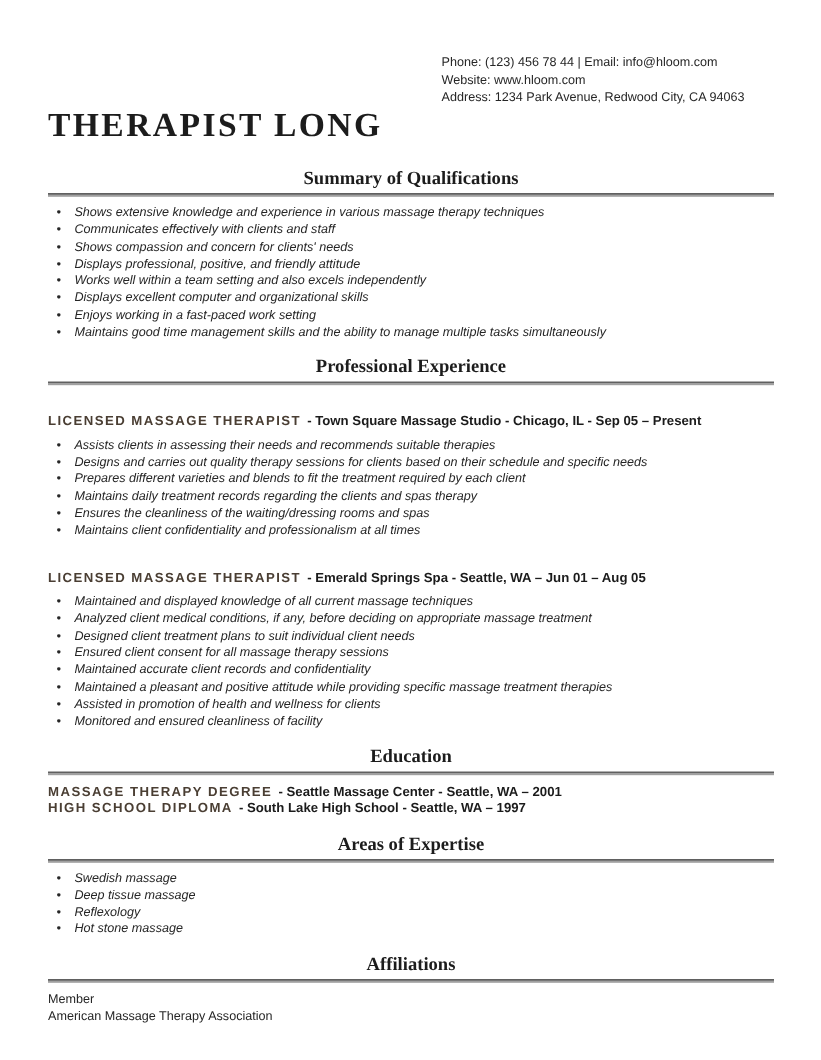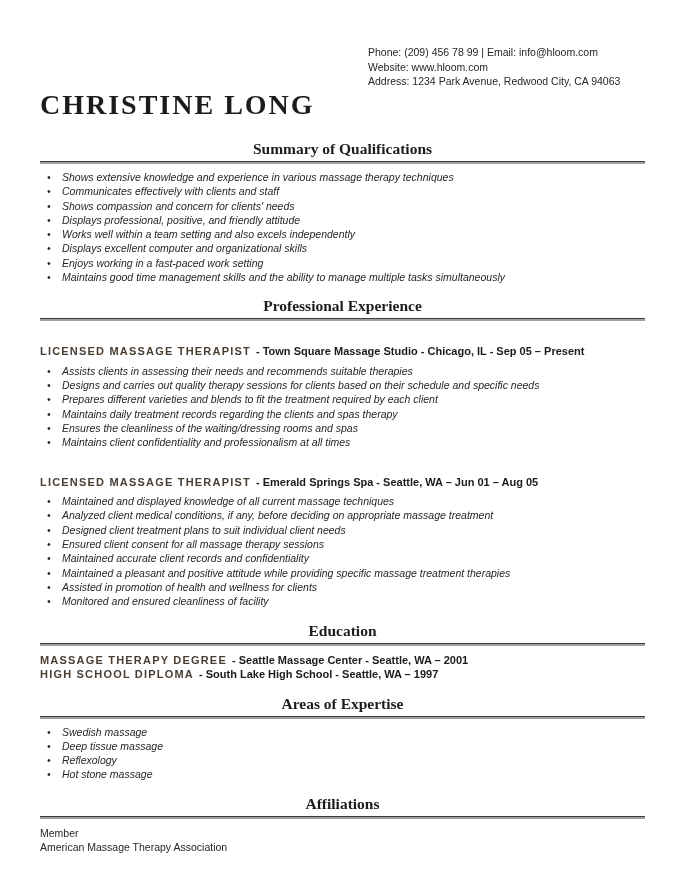--- a/index.html
+++ b/index.html
@@ -105,25 +105,25 @@
     line-height: 14.5px;
   }
 </style>
 </head>
 <body>
 
 <div class="page">
 
   <div class="header">
     <div class="contact">
-      <div>Phone: (209) 456 78 99 | Email: info@hloom.com</div>
+      <div>Phone: (123) 456 78 44 | Email: info@hloom.com</div>
       <div>Website: www.hloom.com</div>
       <div>Address: 1234 Park Avenue, Redwood City, CA 94063</div>
     </div>
-    <div class="name">CHRISTINE LONG</div>
+    <div class="name">THERAPIST LONG</div>
   </div>
 
   <section>
     <h2 class="section-heading first">Summary of Qualifications</h2>
     <ul class="bullets">
         <li>Shows extensive knowledge and experience in various massage therapy techniques</li>
         <li>Communicates effectively with clients and staff</li>
         <li>Shows compassion and concern for clients' needs</li>
         <li>Displays professional, positive, and friendly attitude</li>
         <li>Works well within a team setting and also excels independently</li>

